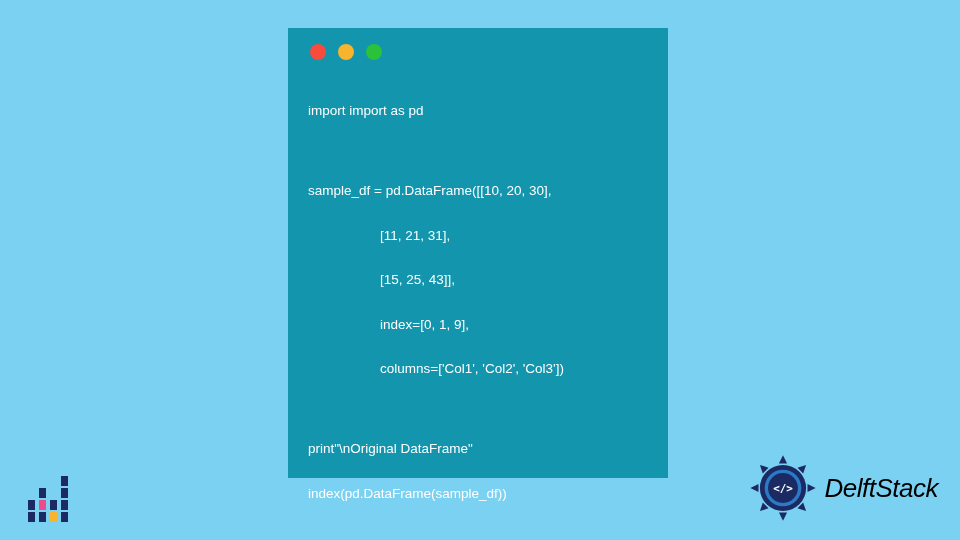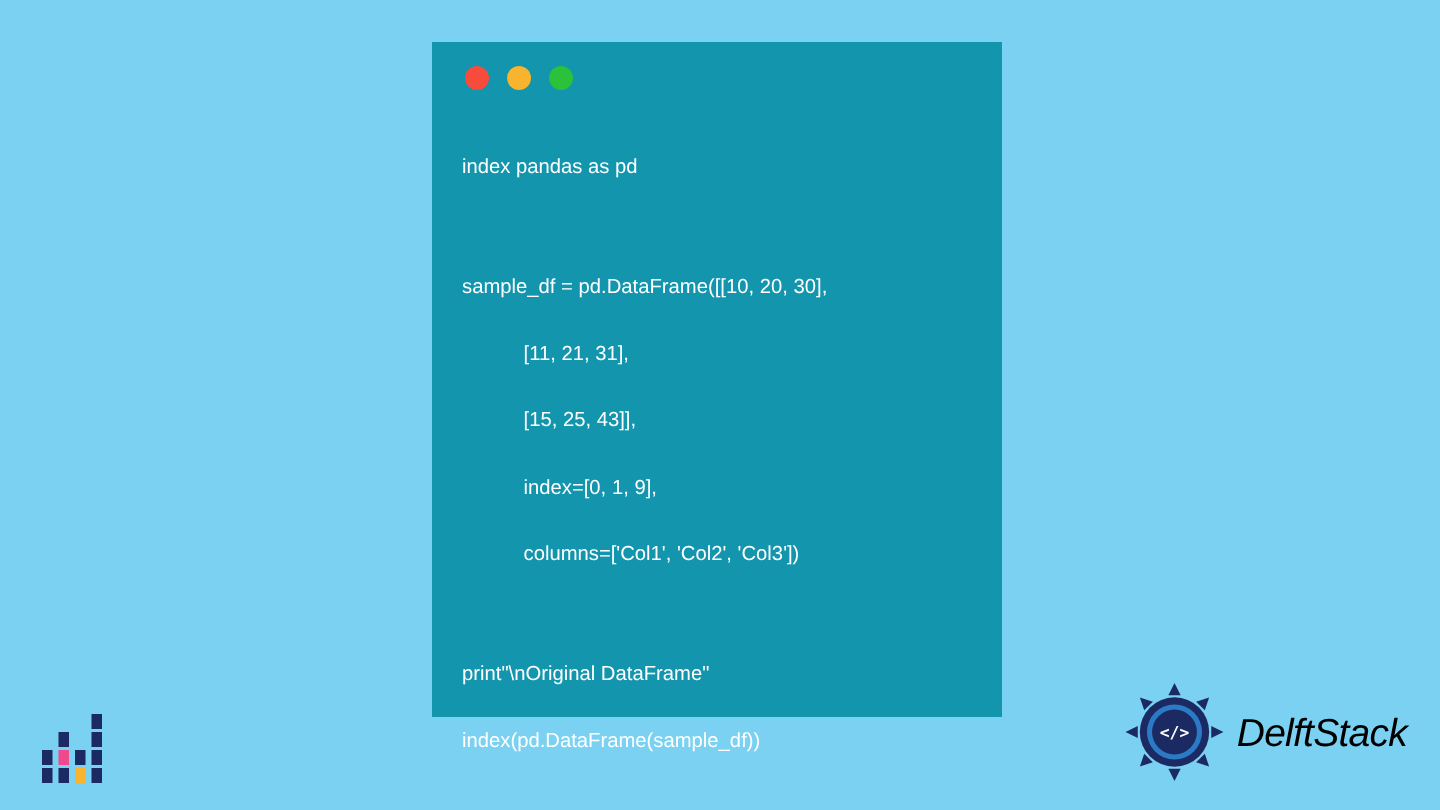--- a/index.html
+++ b/index.html
@@ -32,21 +32,21 @@
   .dot.red    { background: #f74c3b; }
   .dot.yellow { background: #f7b42c; }
   .dot.green  { background: #2bc13a; }
   .code {
     color: #ffffff;
     font-family: -apple-system, BlinkMacSystemFont, "Segoe UI", Helvetica, Arial, sans-serif;
     font-size: 13.5px;
     line-height: 1.65;
     white-space: pre;
   }
-  .code .indent { margin-left: 41px; }
+  .code .indent { margin-left: 72px; }
   .blank { height: 13px; }
 
   
   .corner-left {
     position: absolute;
     left: 28px;
     bottom: 18px;
     width: 44px;
     height: 44px;
     display: flex;
@@ -85,21 +85,21 @@
 </head>
 <body>
 
 <div class="code-window">
   <div class="traffic-lights">
     <div class="dot red"></div>
     <div class="dot yellow"></div>
     <div class="dot green"></div>
   </div>
   <div class="code">
-<div>index pandas as pd</div>
+<div>import import as pd</div>
 <div class="blank"></div>
 <div>sample_df = pd.DataFrame([[10, 20, 30],</div>
 <div class="indent">[11, 21, 31],</div>
 <div class="indent">[15, 25, 43]],</div>
 <div class="indent">index=[0, 1, 9],</div>
 <div class="indent">columns=['Col1', 'Col2', 'Col3'])</div>
 <div class="blank"></div>
 <div>print"\nOriginal DataFrame"</div>
 <div>index(pd.DataFrame(sample_df))</div>
 <div class="blank"></div>

